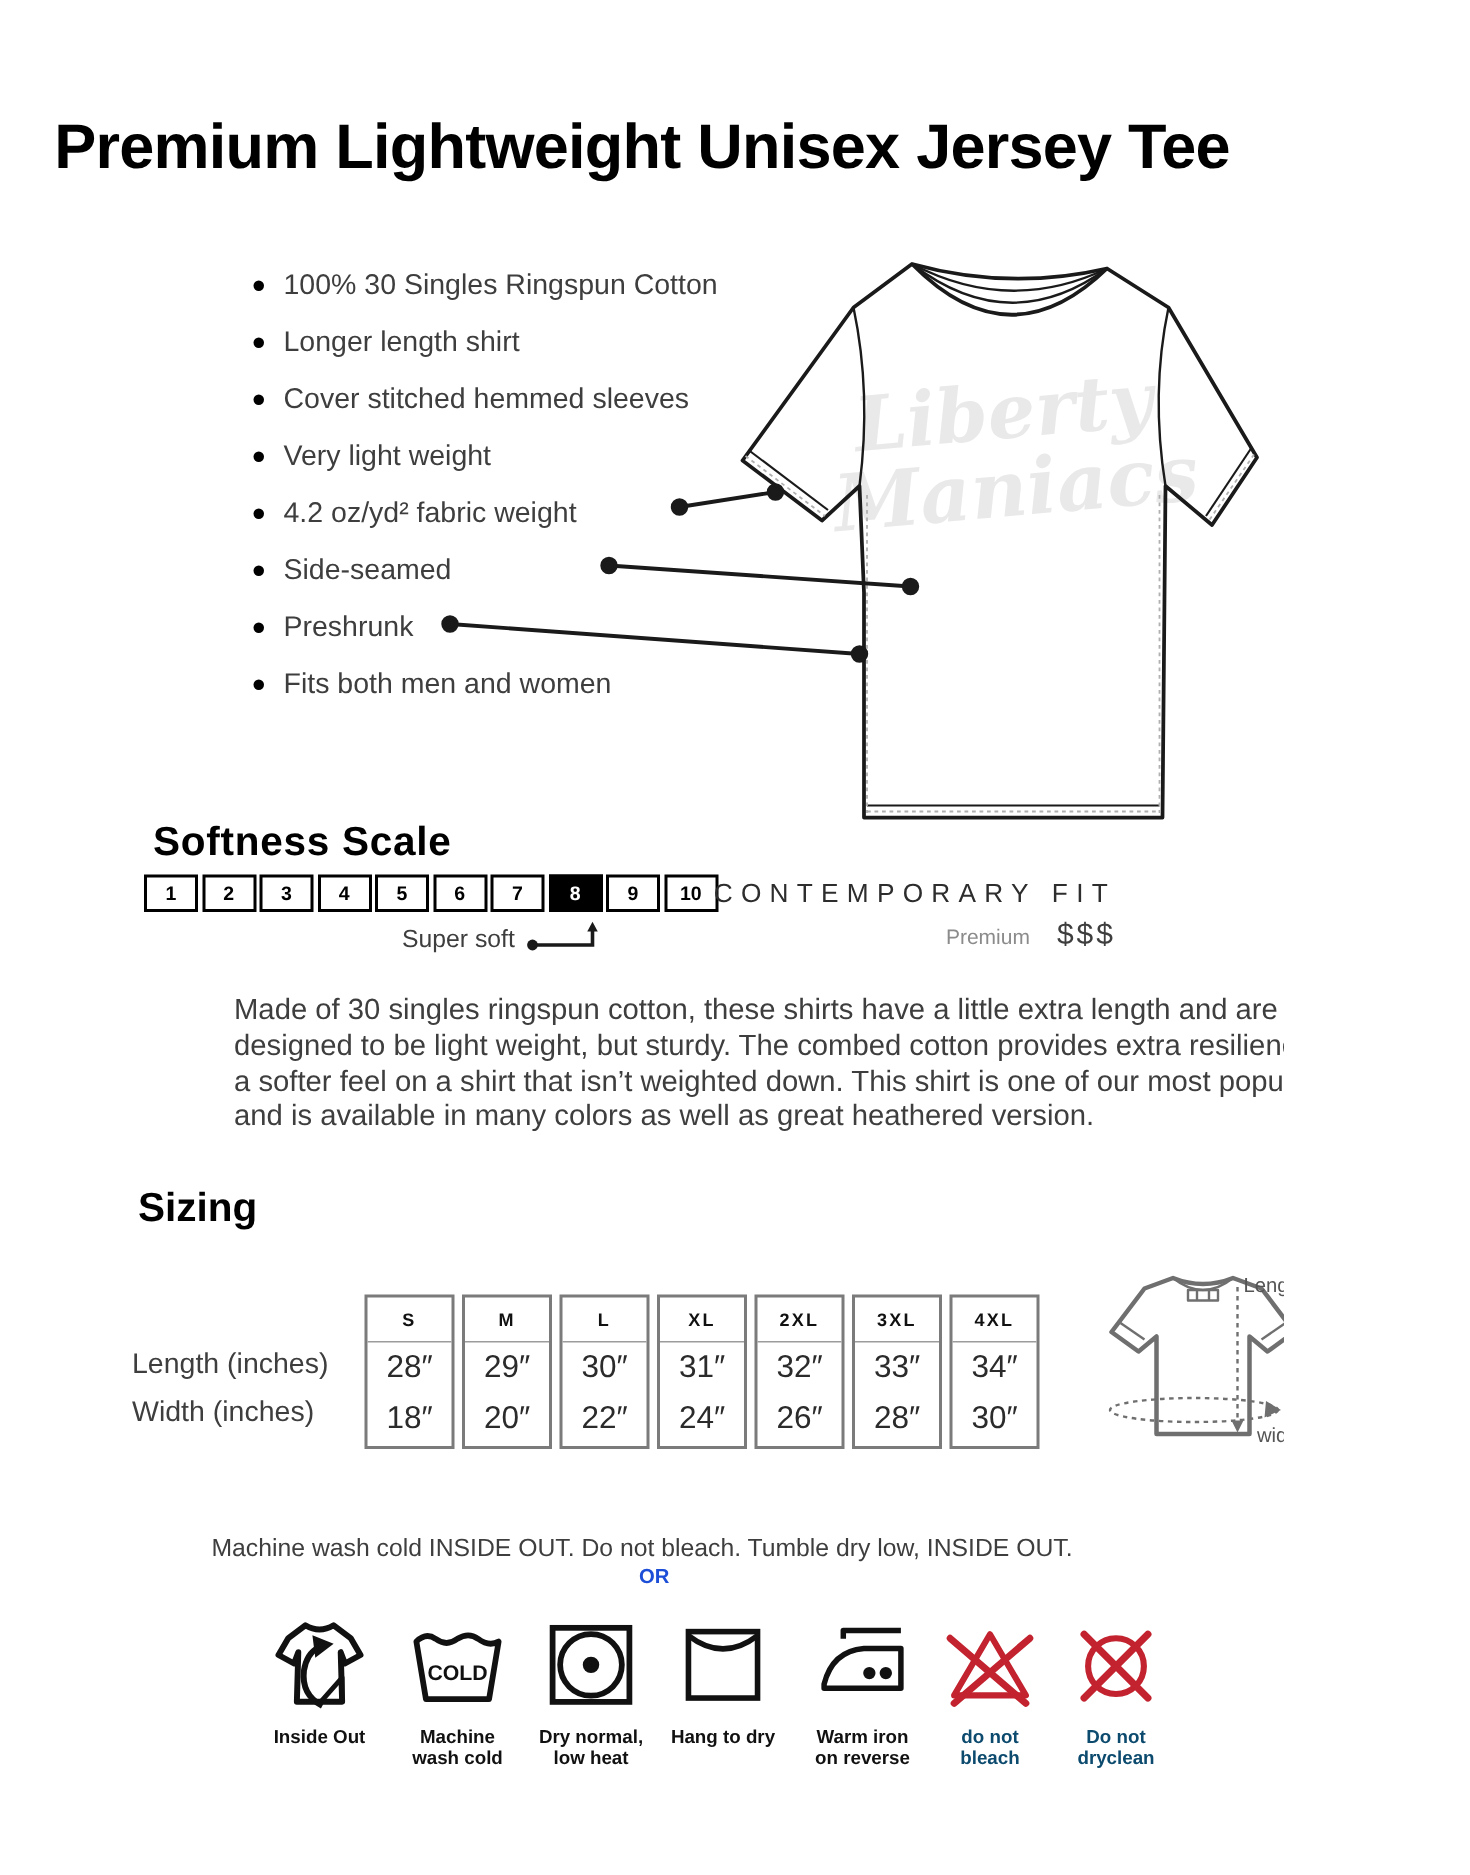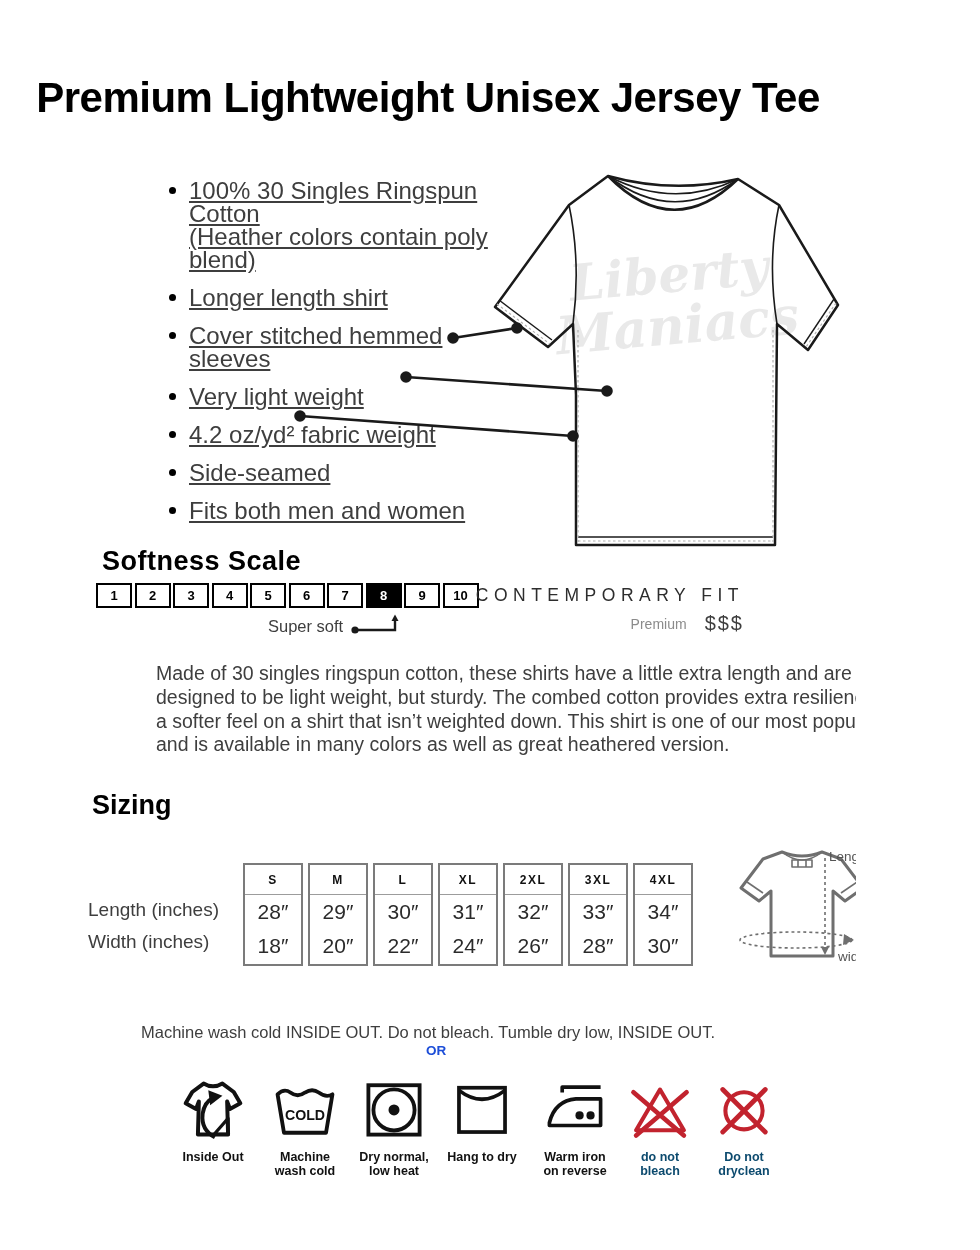--- a/index.html
+++ b/index.html
@@ -5,21 +5,21 @@
   html,body{margin:0;padding:0;background:#fff;}
   .page{position:relative;width:856px;height:1250px;background:#fff;overflow:hidden;
         font-family:"Liberation Sans",sans-serif;color:#1a1a1a;}
 
   .title{position:absolute;top:74px;left:0;width:100%;text-align:center;
          font-size:42px;font-weight:bold;letter-spacing:-0.5px;color:#000;}
 
   
   .features{position:absolute;left:168px;top:179px;width:330px;}
   .feature{position:relative;padding-left:21px;margin-bottom:15px;
-           font-size:24px;line-height:23px;color:#3e3e3e;text-decoration:underline;}
+           font-size:19px;line-height:23px;color:#3e3e3e;}
   .feature::before{content:"";position:absolute;left:1px;top:8px;width:7px;height:7px;
            border-radius:50%;background:#000;}
   .feature span{display:block;}
 
   
   .shirt-svg{position:absolute;left:0;top:150px;}
 
   
   .softness-heading{position:absolute;left:102px;top:546px;font-size:27px;
            font-weight:bold;color:#000;letter-spacing:0.5px;}
@@ -71,36 +71,38 @@
 </head>
 <body>
 
 <div class="page">
 
   <div class="title">Premium Lightweight Unisex Jersey Tee</div>
 
   <div class="features">
     <div class="feature">
       <span>100% 30 Singles Ringspun Cotton</span>
-      <span>(Heather colors contain poly blend)</span>
     </div>
     <div class="feature">
       <span>Longer length shirt</span>
     </div>
     <div class="feature">
       <span>Cover stitched hemmed sleeves</span>
     </div>
     <div class="feature">
       <span>Very light weight</span>
     </div>
     <div class="feature">
       <span>4.2 oz/yd² fabric weight</span>
     </div>
     <div class="feature">
       <span>Side-seamed</span>
+    </div>
+    <div class="feature">
+      <span>Preshrunk</span>
     </div>
     <div class="feature">
       <span>Fits both men and women</span>
     </div>
   </div>
 
   <svg class="shirt-svg" width="980" height="420" viewBox="0 0 980 420">
 
     <g fill="#e9e9e9" font-family="DejaVu Serif, serif" font-style="italic" font-weight="bold" text-anchor="middle" transform="rotate(-5 672 160)">
       <text x="672" y="142" font-size="50">Liberty</text>

